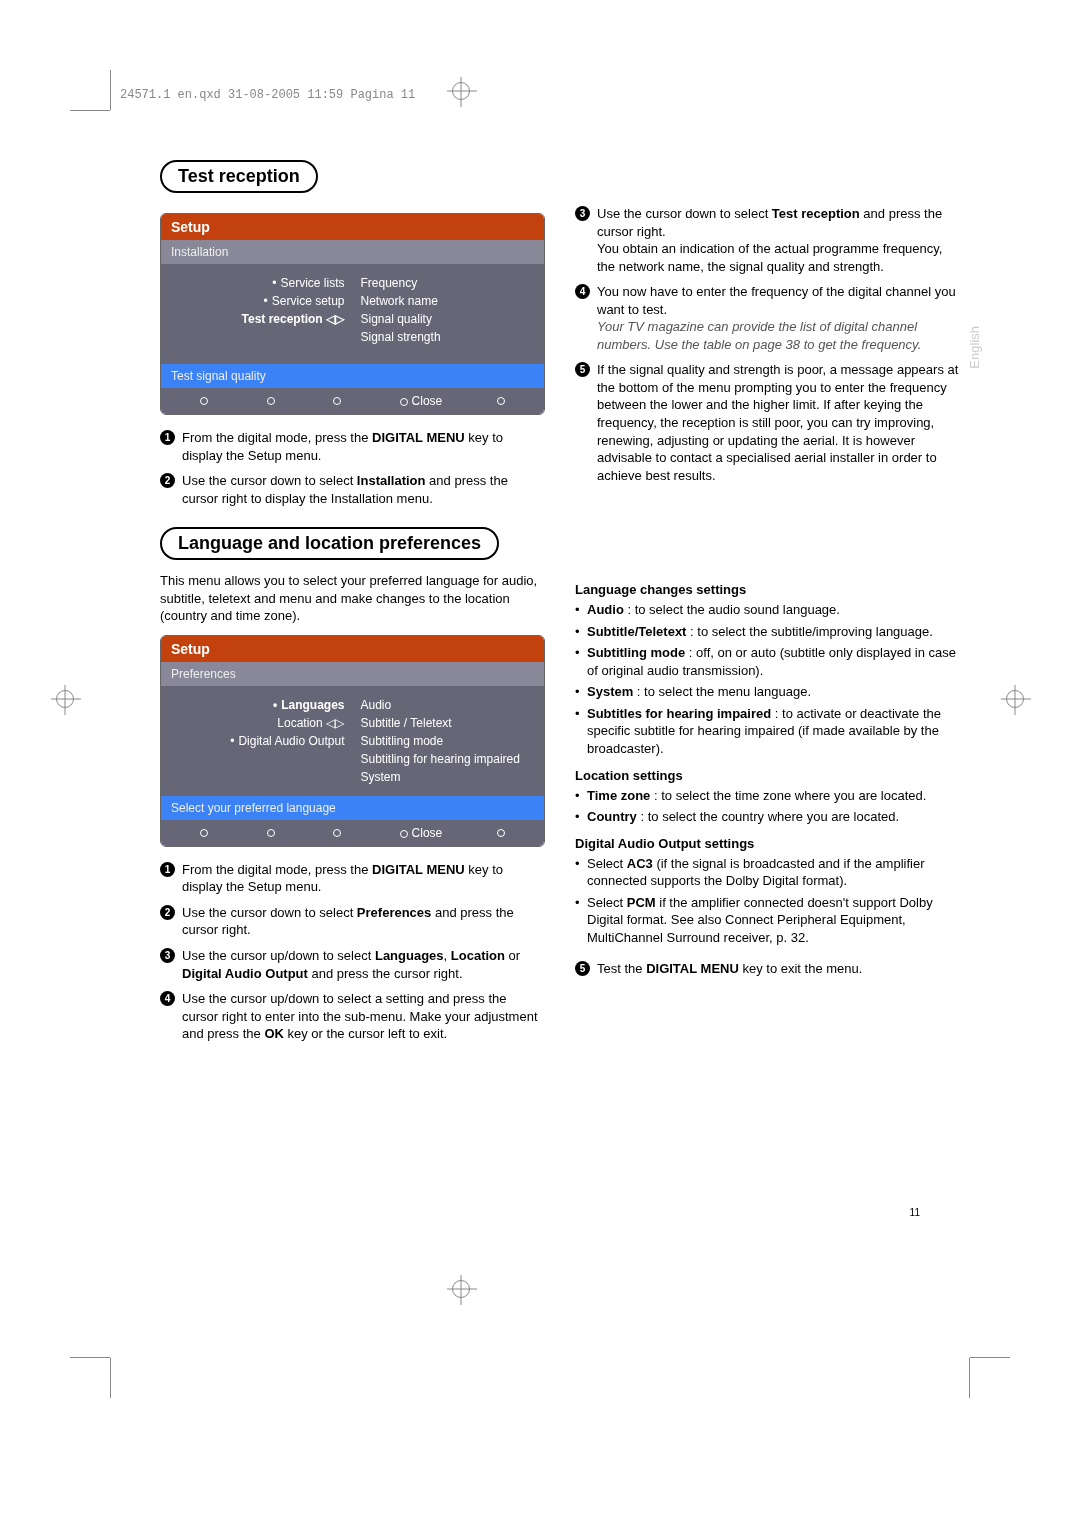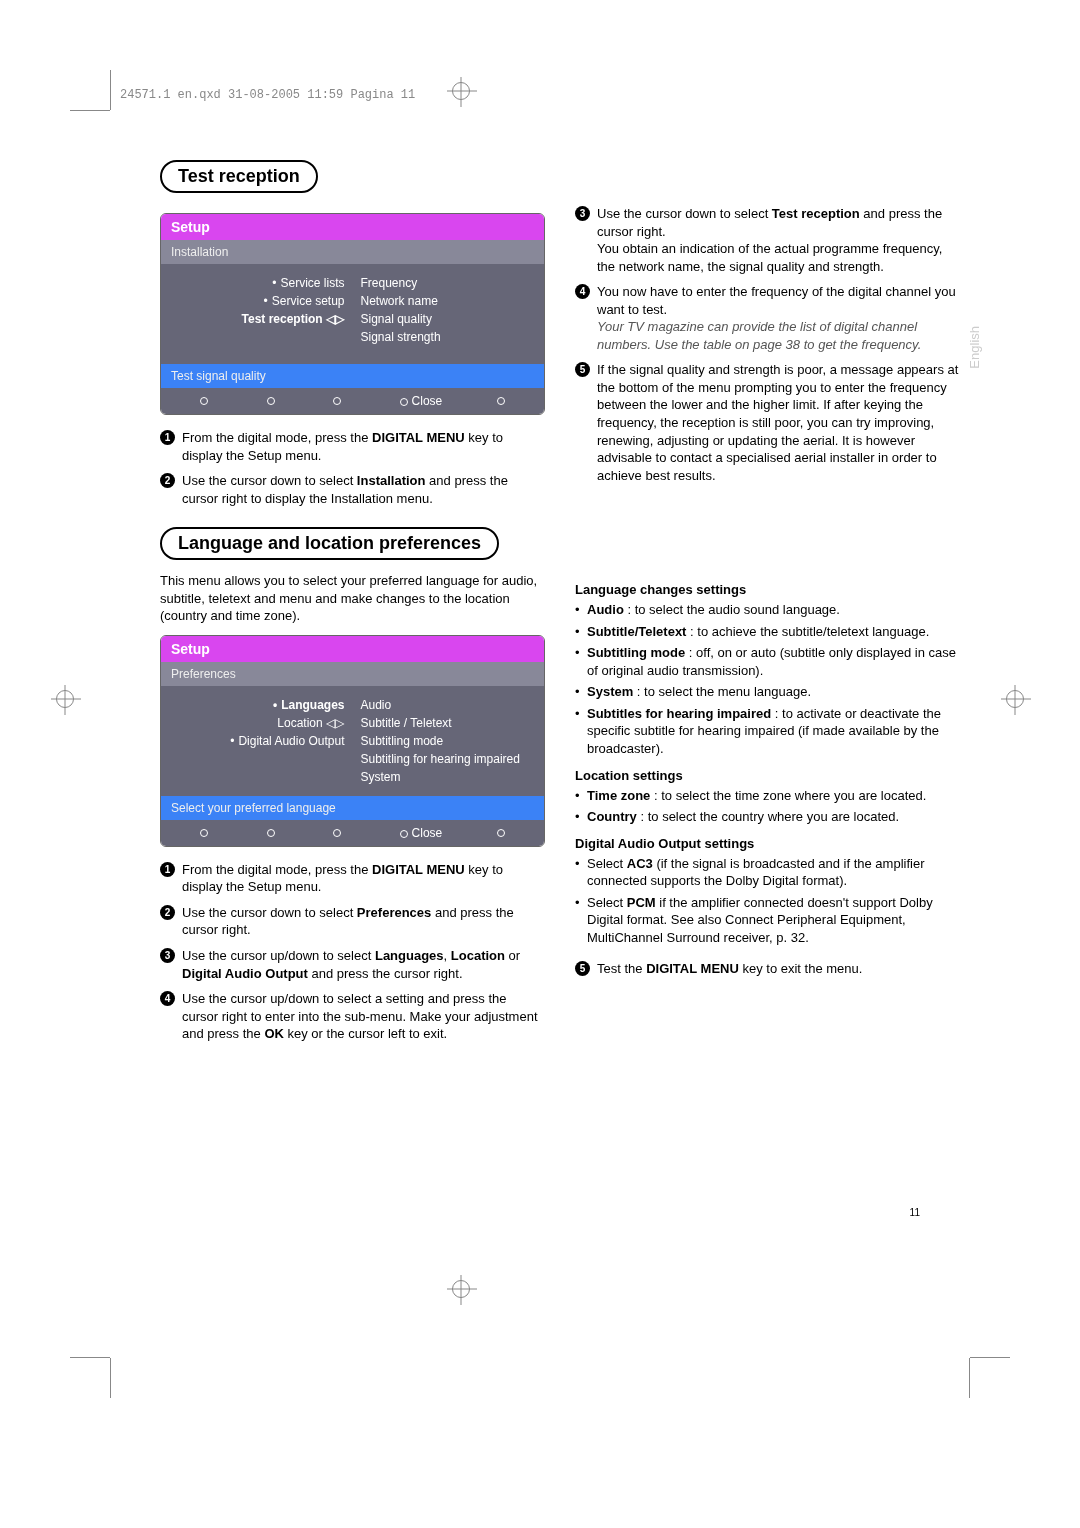--- a/index.html
+++ b/index.html
@@ -51,21 +51,21 @@
     font-size: 18px;
     margin-bottom: 12px;
   }
   .intro { margin-bottom: 10px; line-height: 1.35; }
 
   .osd {
     border: 1px solid #666; border-radius: 6px;
     overflow: hidden; margin: 8px 0 14px 0;
     font-size: 12px; color: #fff;
   }
-  .osd-setup { background: #d946ef; padding: 5px 10px; font-weight: bold; color: #fff; font-size: 14px; }
+  .osd-setup { background: #c2410c; padding: 5px 10px; font-weight: bold; color: #fff; font-size: 14px; }
   .osd-sub { background: #889; padding: 5px 10px; color: #eee; }
   .osd-body { background: #667; display: flex; min-height: 100px; padding: 10px 0; }
   .osd-left { width: 50%; text-align: right; padding-right: 8px; }
   .osd-right { width: 50%; text-align: left; padding-left: 8px; }
   .osd-body .row { padding: 2px 0; white-space: nowrap; }
   .osd-body .row.sel { font-weight: bold; }
   .osd-hint { background: #3b82f6; padding: 5px 10px; color: #eee; }
   .osd-foot { background: #667; padding: 6px 10px; display: flex; justify-content: space-around; align-items: center; }
   .dot { display: inline-block; width: 8px; height: 8px; border: 1px solid #fff; border-radius: 50%; margin: 0 4px; vertical-align: middle; }
   .bullet-dot::before { content: "•"; margin-right: 4px; }
@@ -223,21 +223,21 @@
             <span class="num">4</span>
             <span>Use the cursor up/down to select a setting and press the cursor right to enter into the sub-menu. Make your adjustment and press the </span><span class="b">OK</span><span> key or the cursor left to exit.</span>
           </li>
         </ol>
       </div>
 
       <div class="col">
         <div class="sub-head">Language changes settings</div>
         <ul class="bullets">
           <li><span class="b">Audio</span><span> : to select the audio sound language.</span></li>
-          <li><span class="b">Subtitle/Teletext</span><span> : to achieve the subtitle/teletext language.</span></li>
+          <li><span class="b">Subtitle/Teletext</span><span> : to select the subtitle/improving language.</span></li>
           <li><span class="b">Subtitling mode</span><span> : off, on or auto (subtitle only displayed in case of original audio transmission).</span></li>
           <li><span class="b">System</span><span> : to select the menu language.</span></li>
           <li><span class="b">Subtitles for hearing impaired</span><span> : to activate or deactivate the specific subtitle for hearing impaired (if made available by the broadcaster).</span></li>
         </ul>
 
         <div class="sub-head">Location settings</div>
         <ul class="bullets">
           <li><span class="b">Time zone</span><span> : to select the time zone where you are located.</span></li>
           <li><span class="b">Country</span><span> : to select the country where you are located.</span></li>
         </ul>

